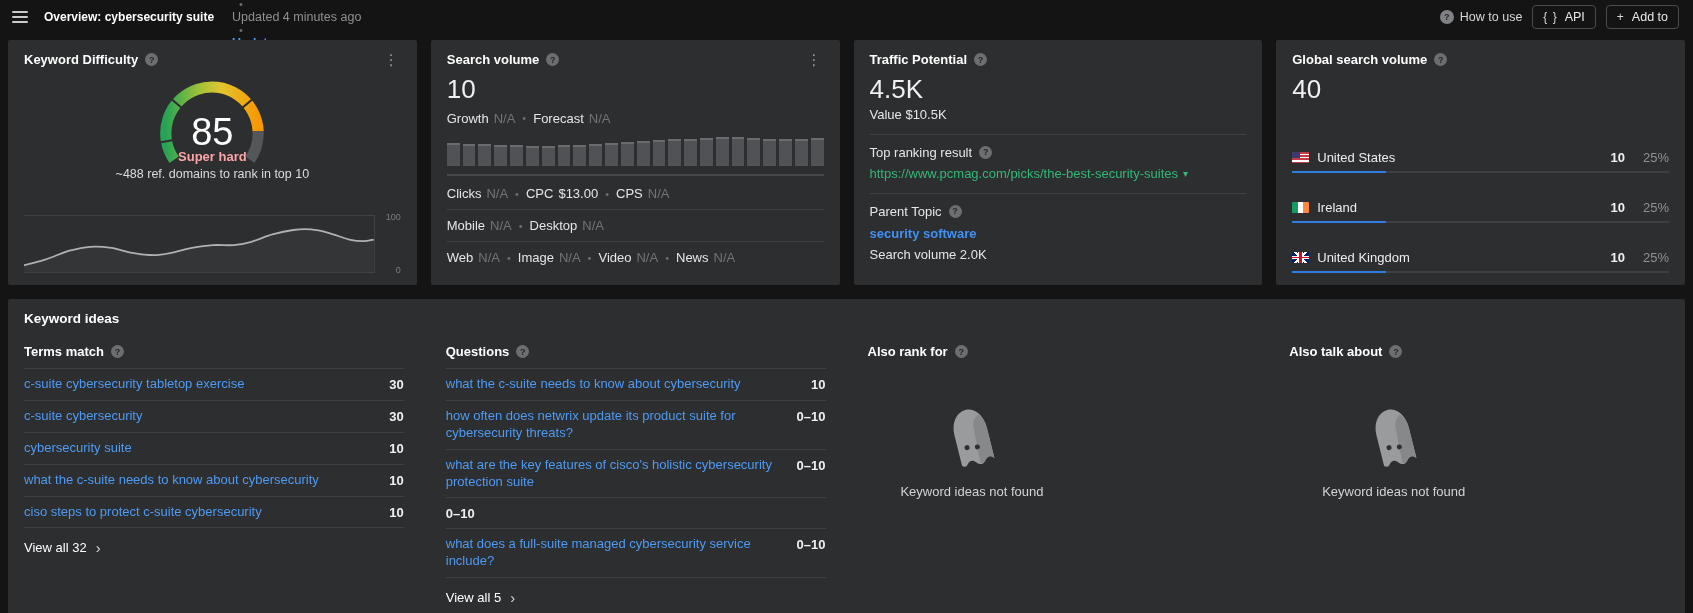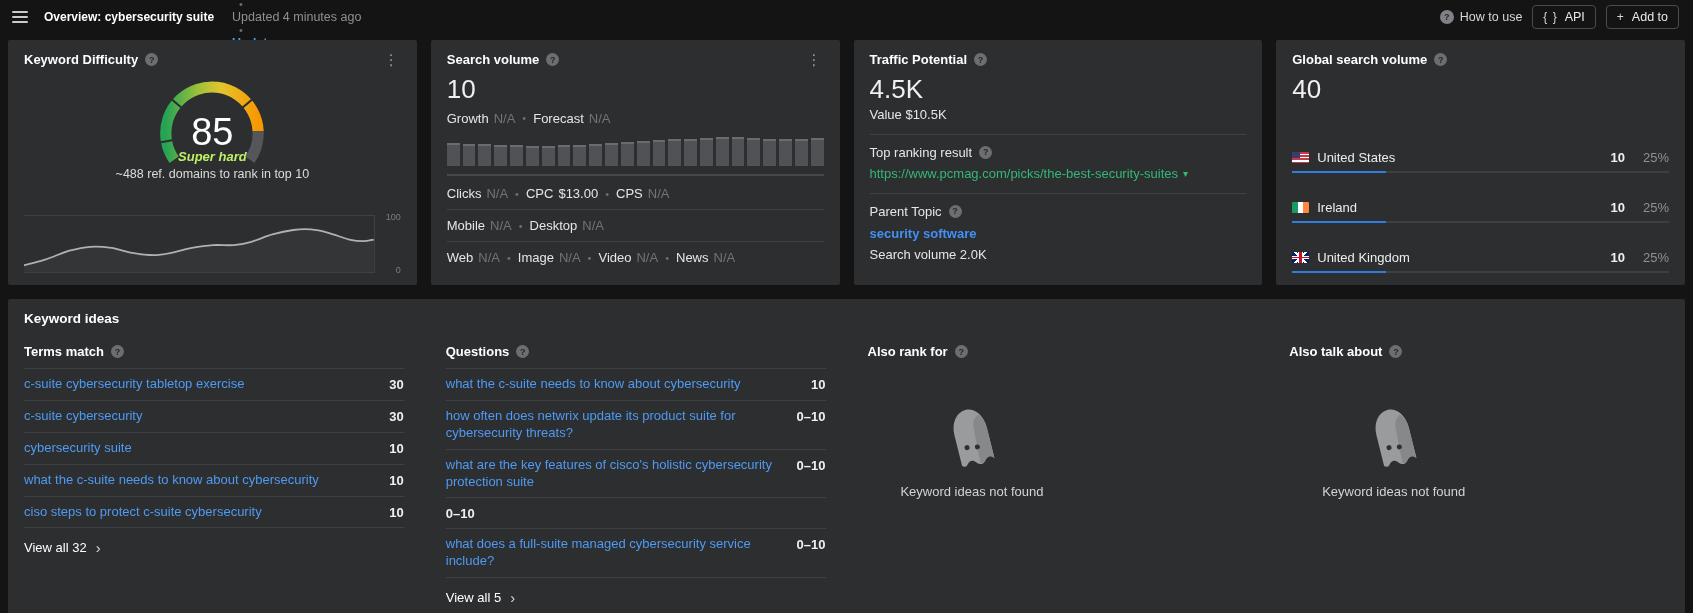--- a/index.html
+++ b/index.html
@@ -34,21 +34,21 @@
   .card { background:var(--card); border-radius:2px; height:245px; padding:12px 16px; overflow:hidden;
           display:flex; flex-direction:column; position:relative; }
   .card-head { display:flex; align-items:center; gap:7px; }
   .card-title { font-weight:bold; font-size:13px; color:#fff; }
   .kebab { margin-left:auto; color:#97989a; font-size:15px; cursor:pointer; line-height:1; padding:0 2px; }
   .bignum { font-size:26px; color:var(--white); margin-top:8px; line-height:1.15; }
   
   .gauge-wrap { position:relative; width:140px; margin:6px auto 0; }
   .gauge-wrap svg { display:block; width:140px; }
   .gauge-num { position:absolute; left:0; right:0; top:38px; text-align:center; font-size:38px; color:#fff; }
-  .kd-label { text-align:center; font-weight:bold; color:#bef264; margin-top:-16px; font-size:13px;font-style:italic; }
+  .kd-label { text-align:center; font-weight:bold; color:#fca5a5; margin-top:-16px; font-size:13px; }
   .kd-note { text-align:center; color:#dcdcdd; font-size:12.5px; margin-top:3px; }
   .kd-chart { margin-top:auto; position:relative; height:58px; }
   .kd-plot { position:absolute; left:0; right:26px; top:0; bottom:0;
              border:1px solid var(--divider); border-left:none; border-right:1px solid var(--divider); }
   .kd-plot svg { width:100%; height:100%; display:block; }
   .kd-axis { position:absolute; right:0; font-size:9px; color:#7c7d80; }
   .kd-axis.max { top:-3px; } .kd-axis.min { bottom:-2px; }
   
   .subline { display:flex; align-items:center; margin-top:6px; flex-wrap:nowrap; }
   .m-label { color:#e6e6e7; } .m-val { color:#e6e6e7; margin-left:5px; } .m-val.na { color:var(--faint); }

